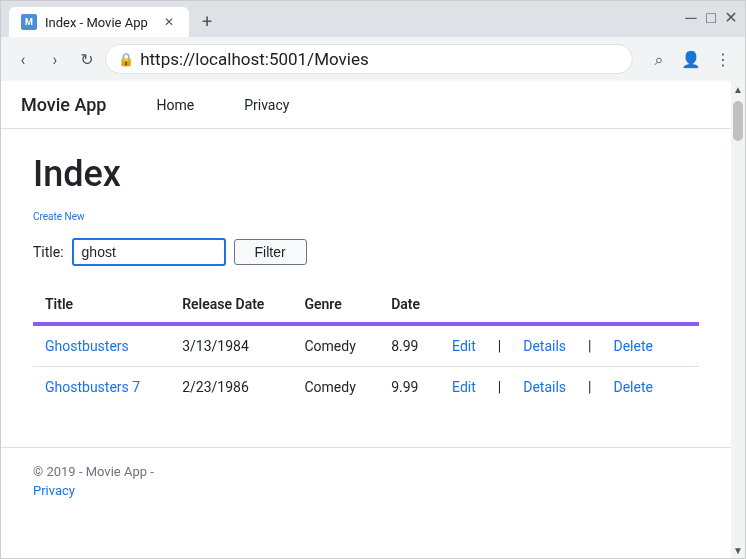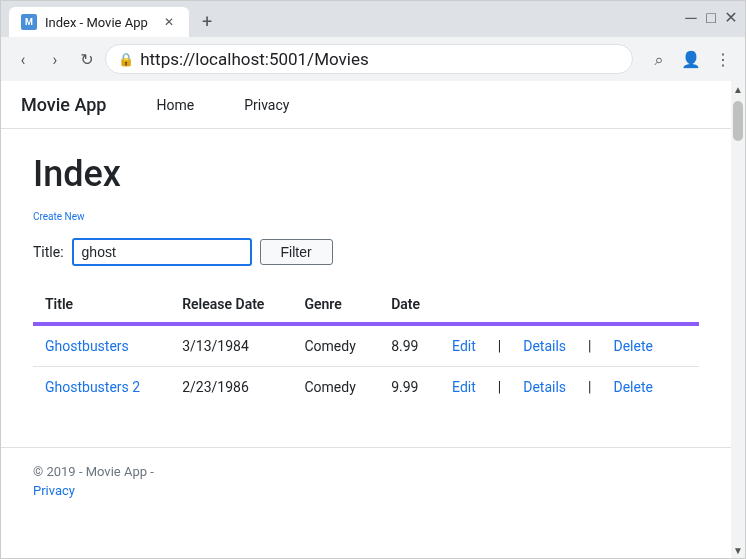--- a/index.html
+++ b/index.html
@@ -270,21 +270,21 @@
     .filter-label {
       font-size: 14px;
       color: #212529;
     }
 
     .filter-input {
       border: 2px solid #1a73e8;
       border-radius: 3px;
       padding: 4px 8px;
       font-size: 14px;
-      width: 180px;
+      width: 154px;
       outline: none;
       color: #212529;
     }
 
     .filter-btn {
       background: #f8f9fa;
       border: 1px solid #6c757d;
       border-radius: 3px;
       padding: 4px 20px;
       font-size: 14px;
@@ -450,21 +450,21 @@
         <div class="action-links">
           <a class="action-link">Edit</a>
           <span class="action-sep"> | </span>
           <a class="action-link">Details</a>
           <span class="action-sep"> | </span>
           <a class="action-link">Delete</a>
         </div>
       </td>
     </tr>
               <tr>
-      <td style="color:#1a73e8;cursor:pointer">Ghostbusters 2</td>
+      <td style="color:#1a73e8;cursor:pointer">Ghostbusters 7</td>
       <td>2/23/1986</td>
       <td>Comedy</td>
       <td>9.99</td>
       <td>
         <div class="action-links">
           <a class="action-link">Edit</a>
           <span class="action-sep"> | </span>
           <a class="action-link">Details</a>
           <span class="action-sep"> | </span>
           <a class="action-link">Delete</a>

